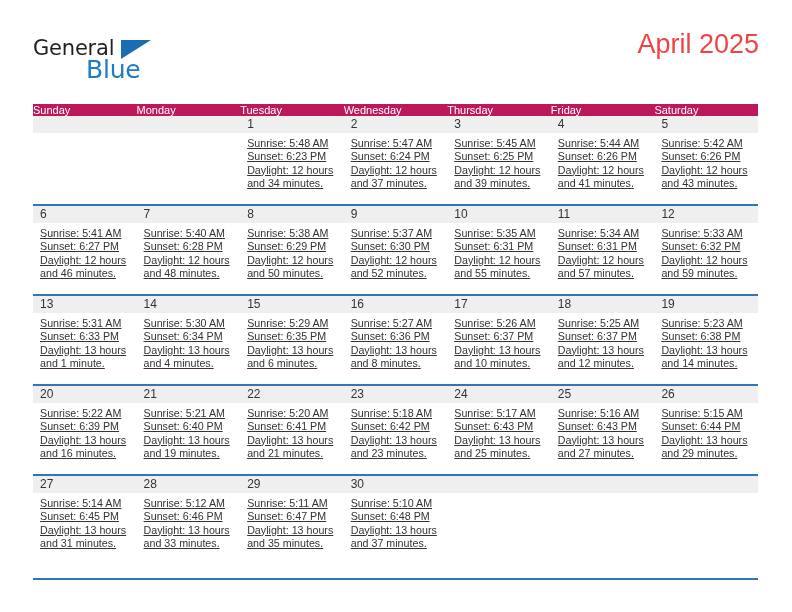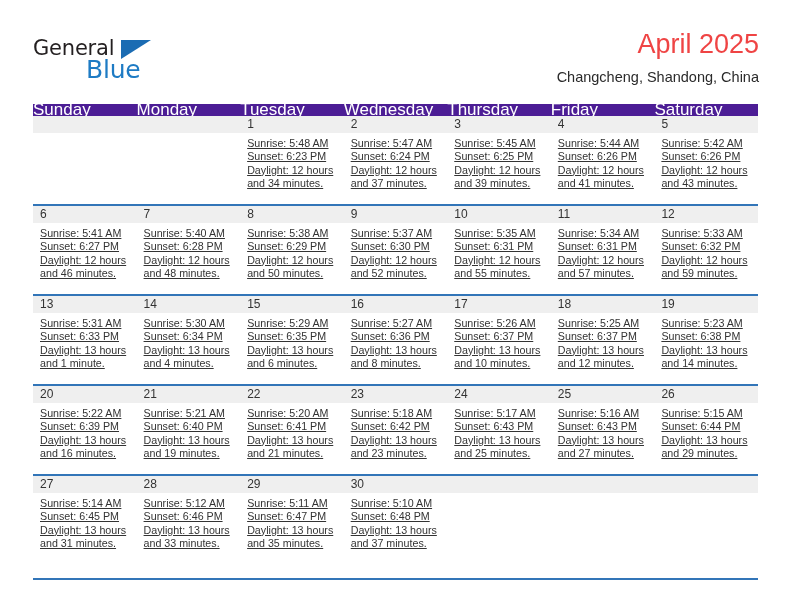--- a/index.html
+++ b/index.html
@@ -92,23 +92,23 @@
     width: 725px;
     border-collapse: collapse;
     table-layout: fixed;
   }
   .calendar th,
   .calendar td {
     padding: 0;
     margin: 0;
   }
   .dow {
-    background: #4c1d95;
+    background: #be185d;
     color: #ffffff;
-    font-size: 17px;
+    font-size: 11px;
     font-weight: normal;
     text-align: left;
     padding: 5px 0 5px 7px;
     height: 12px;
     line-height: 12px;
     font-family: "Liberation Sans", sans-serif;
   }
 
   .week-row > td {
     vertical-align: top;
@@ -162,21 +162,20 @@
   <div class="header">
 
     <div class="logo">
       <span class="logo-general">General</span>
       <span class="logo-triangle"></span>
       <span class="logo-blue">Blue</span>
     </div>
 
     <div class="title-block">
       <div class="cal-title">April 2025</div>
-      <div class="cal-location">Changcheng, Shandong, China</div>
     </div>
 
   </div>
 
   <table class="calendar">
     <thead>
       <tr>
         <th class="dow">Sunday</th>
         <th class="dow">Monday</th>
         <th class="dow">Tuesday</th>

